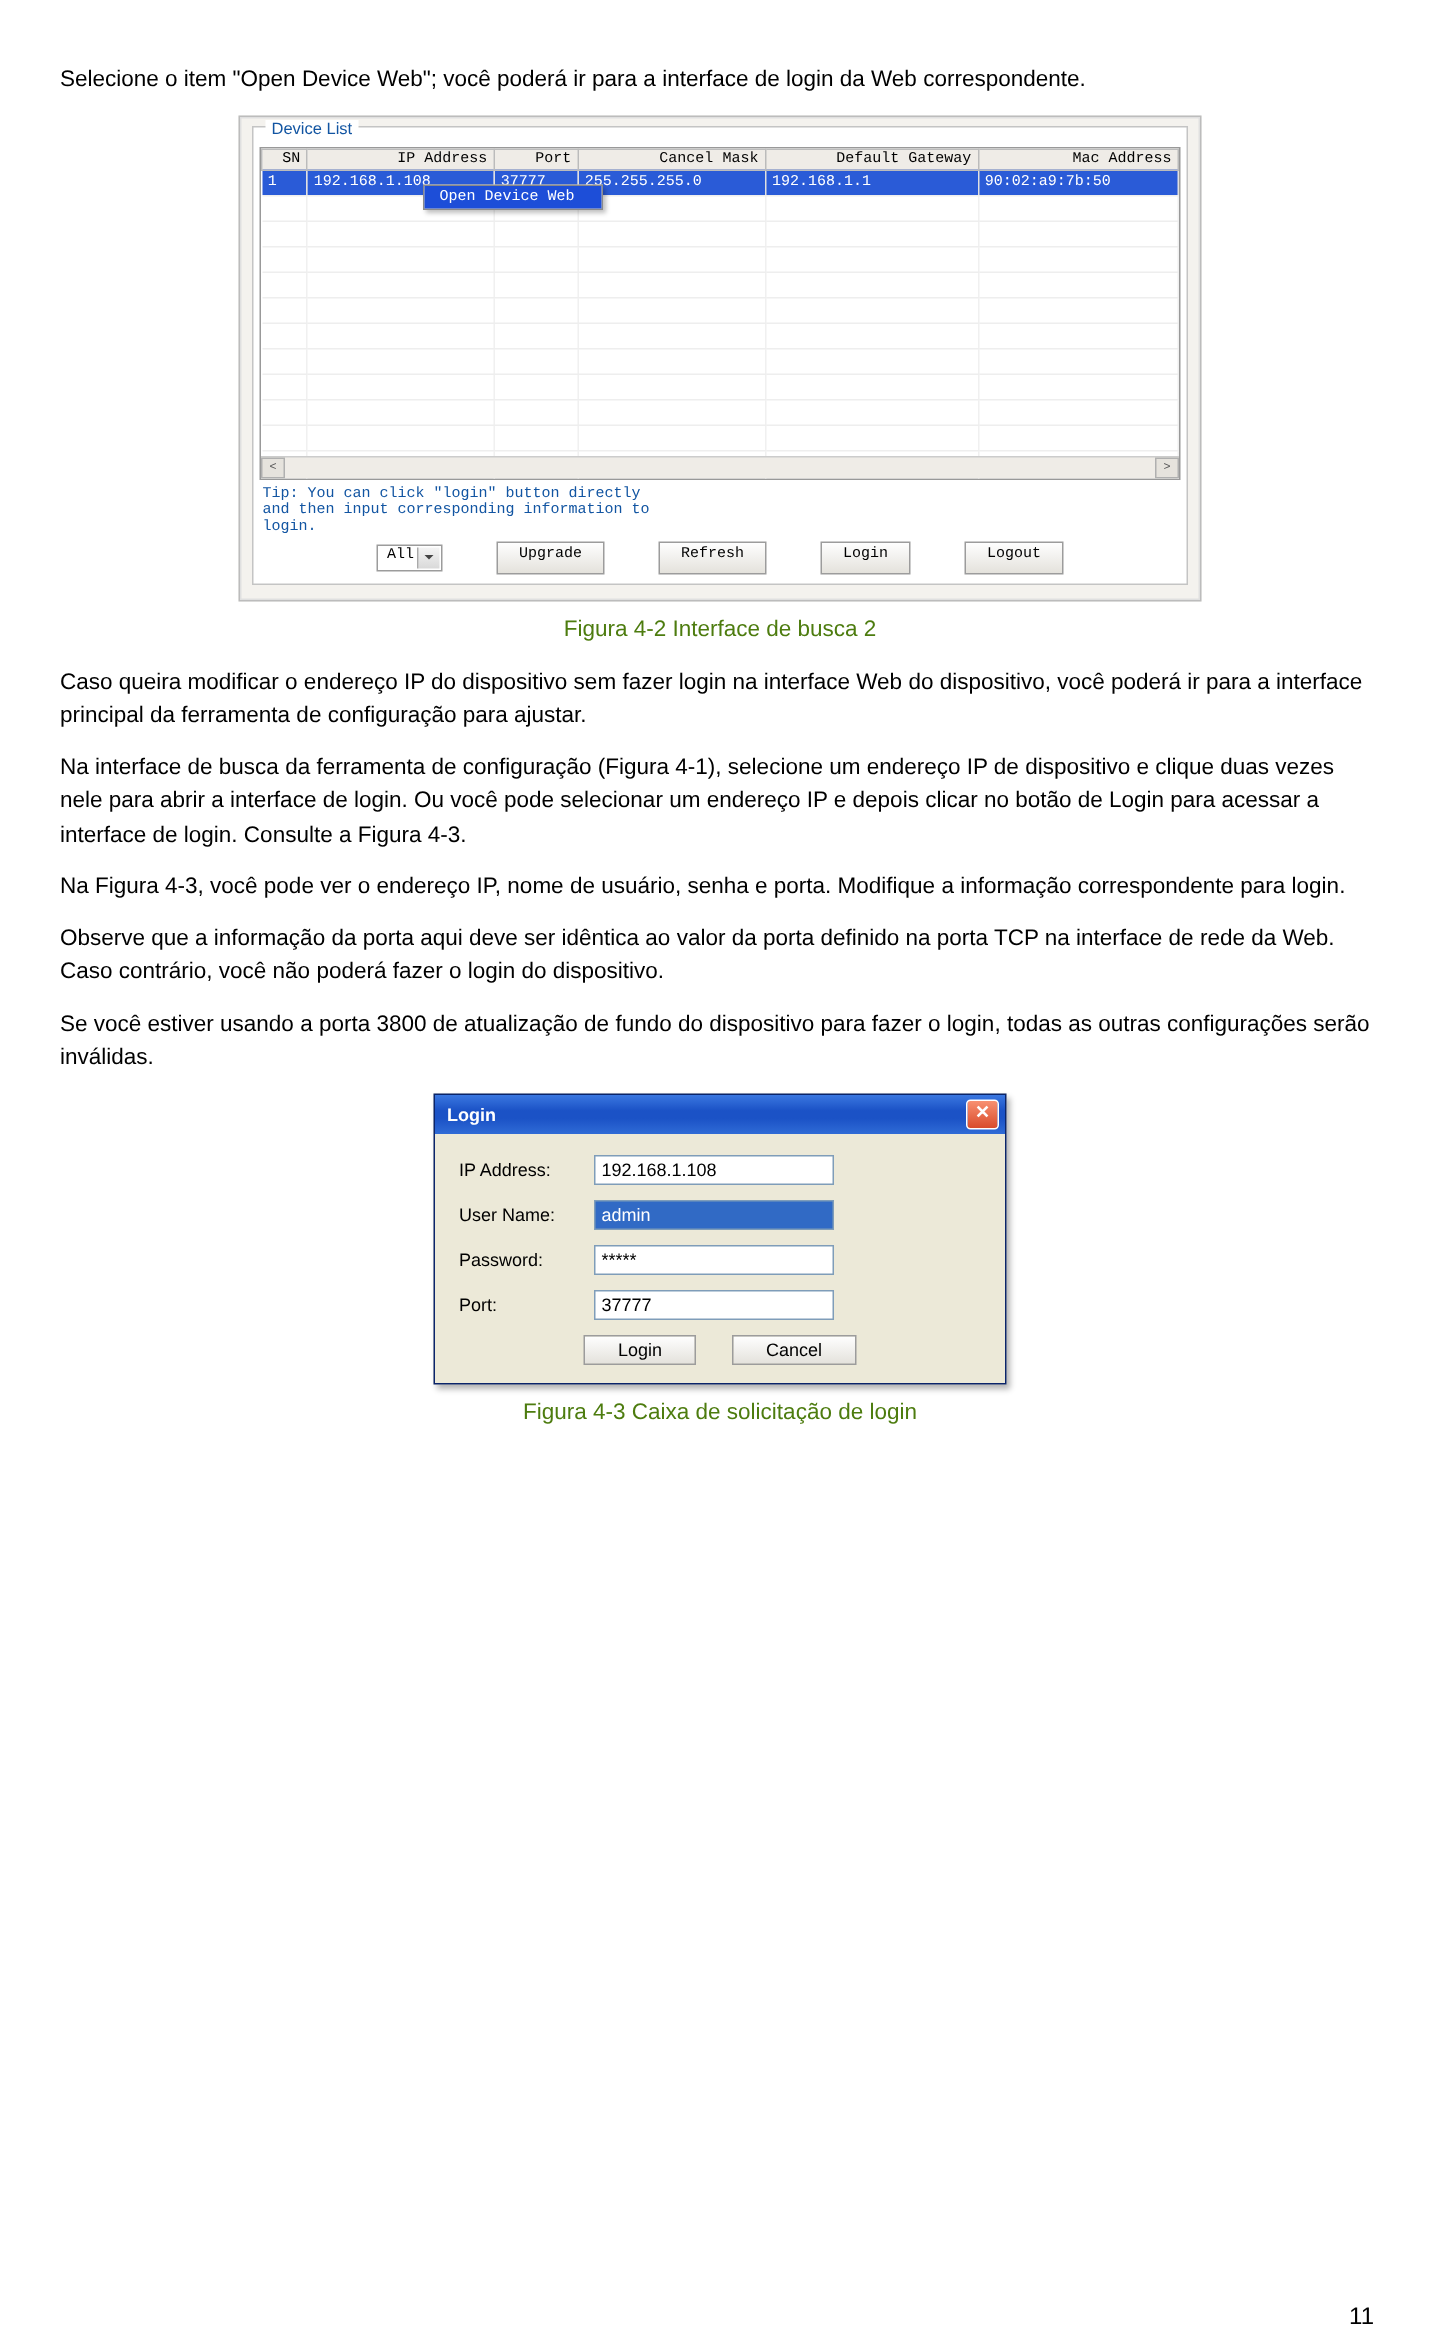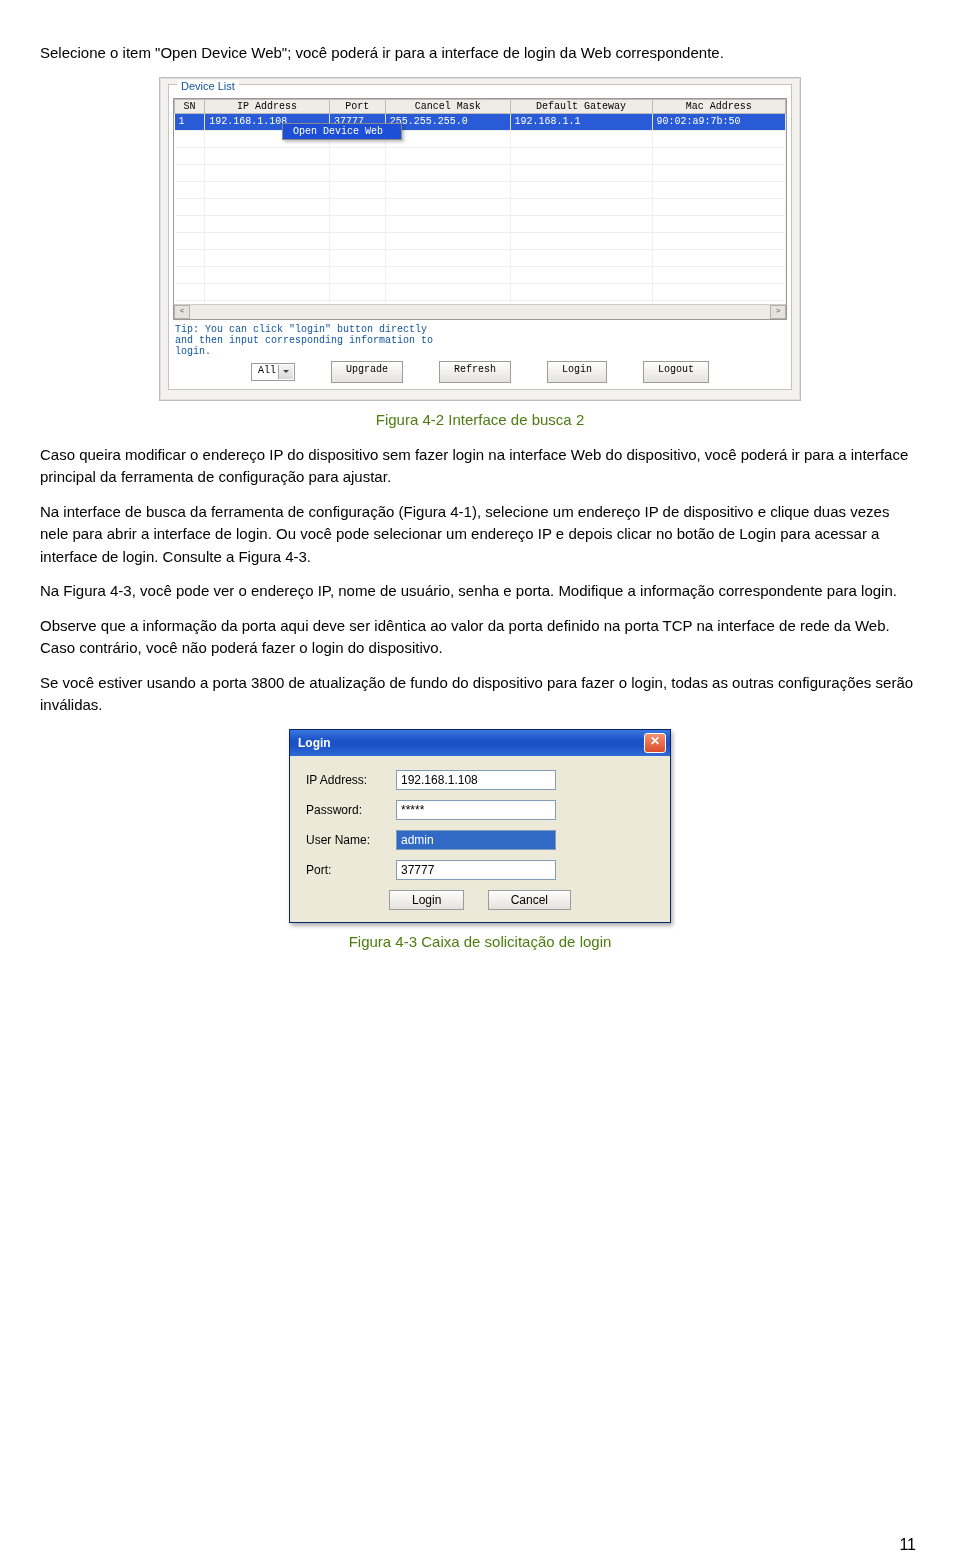--- a/index.html
+++ b/index.html
@@ -56,21 +56,21 @@
   table.grid {
     border-collapse: collapse;
     width: 100%;
     font-family: "Courier New", monospace;
     font-size: 10px;
   }
   table.grid th {
     border: 1px solid #bbb;
     background: #efece7;
     font-weight: normal;
-    text-align: center;
+    text-align: right;
     padding: 1px 4px;
     white-space: nowrap;
   }
   table.grid td {
     border-right: 1px solid #e0e0e0;
     border-bottom: 1px solid #eee;
     padding: 1px 4px;
     height: 14px;
     white-space: nowrap;
   }
@@ -410,26 +410,26 @@
   <div class="titlebar">
     <span>Login</span>
     <div class="close-box">✕</div>
   </div>
   <div class="dlg-body">
     <div class="form-row">
       <label>IP Address:</label>
       <div class="inp">192.168.1.108</div>
     </div>
     <div class="form-row">
+      <label>User Name:</label>
+      <div class="inp sel">admin</div>
+    </div>
+    <div class="form-row">
       <label>Password:</label>
       <div class="inp">*****</div>
-    </div>
-    <div class="form-row">
-      <label>User Name:</label>
-      <div class="inp sel">admin</div>
     </div>
     <div class="form-row">
       <label>Port:</label>
       <div class="inp">37777</div>
     </div>
     <div class="dlg-btns">
       <button class="winbtn2">Login</button>
       <button class="winbtn2">Cancel</button>
     </div>
   </div>

